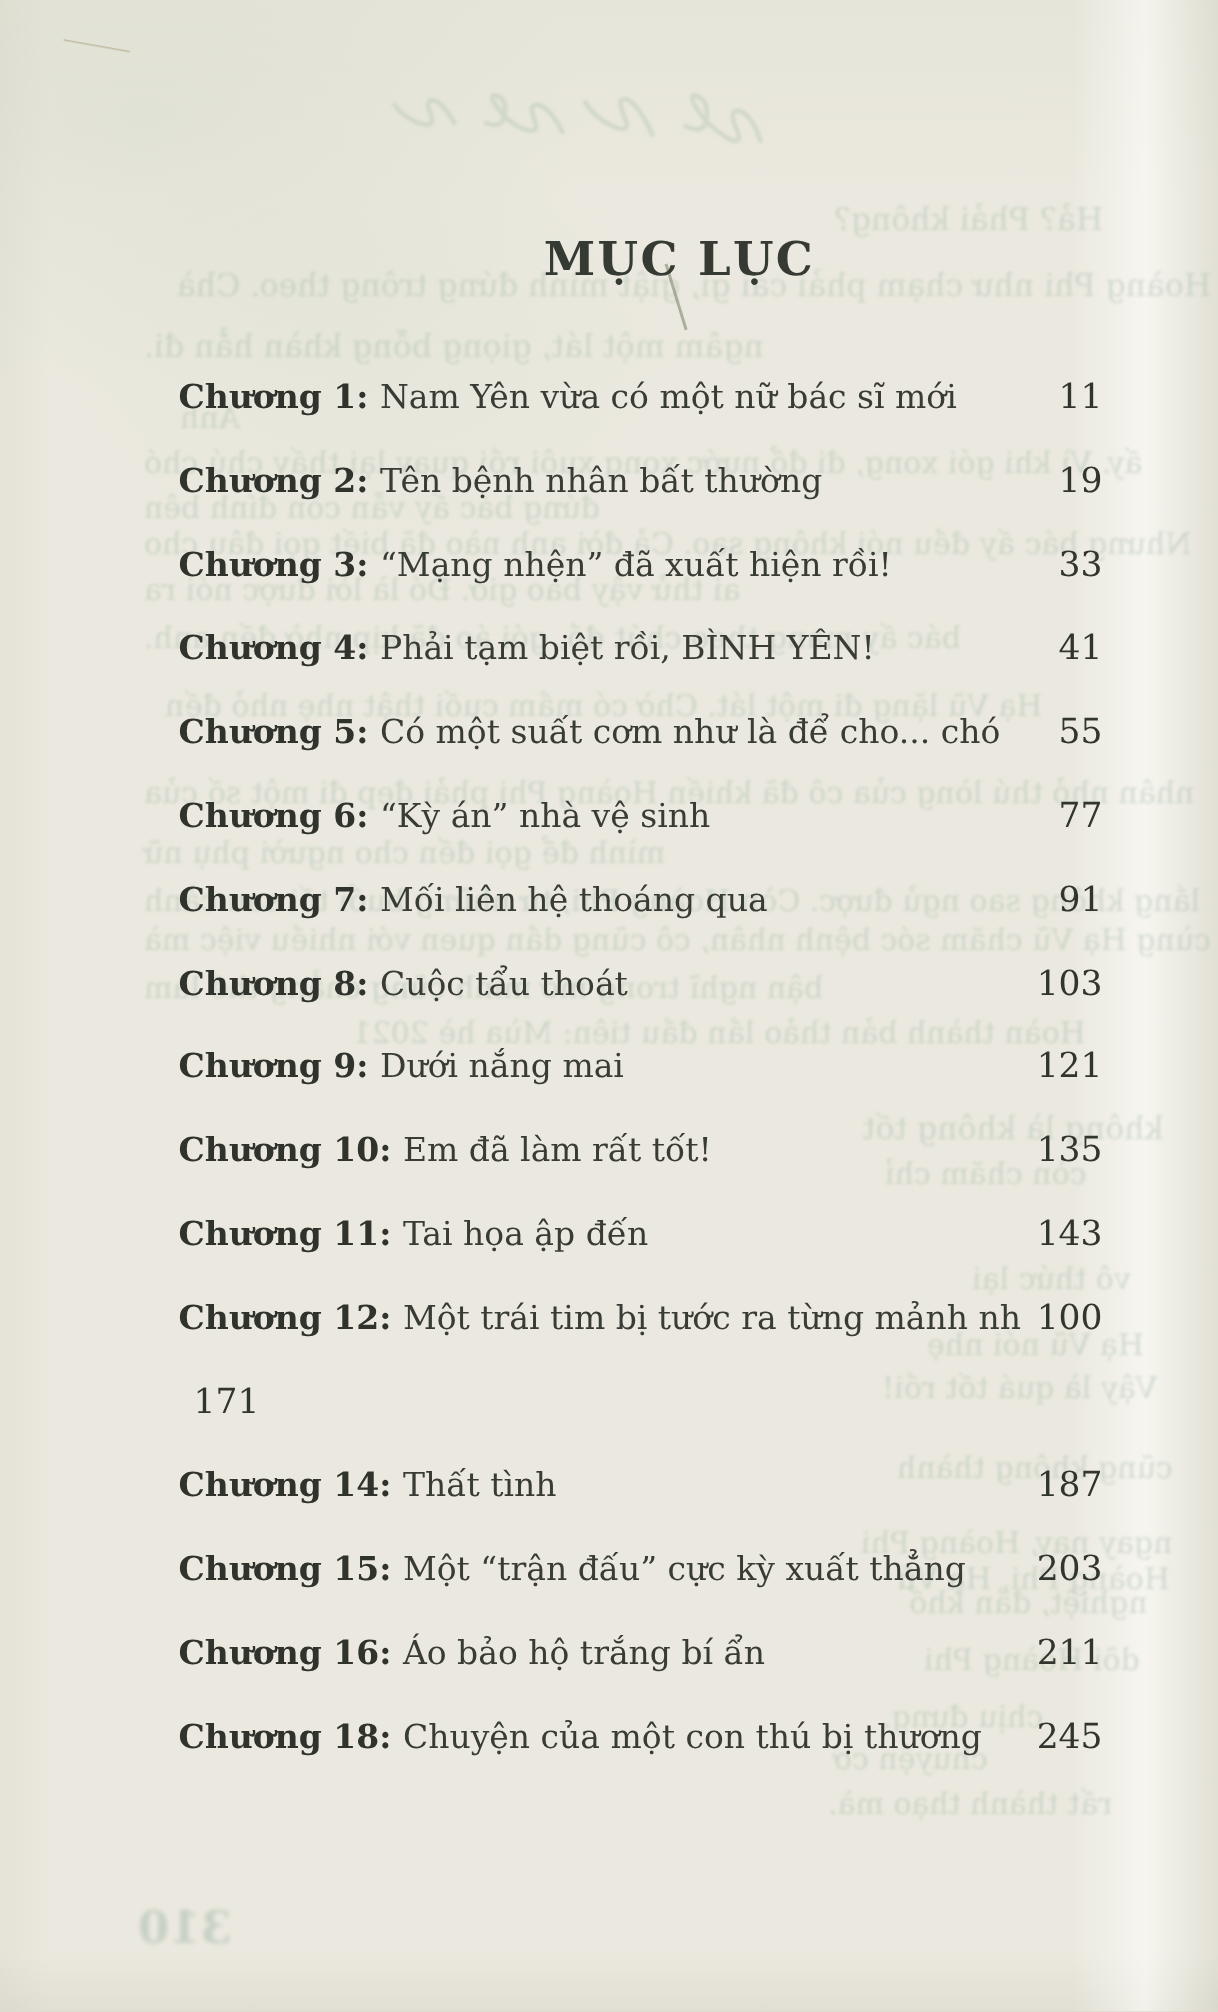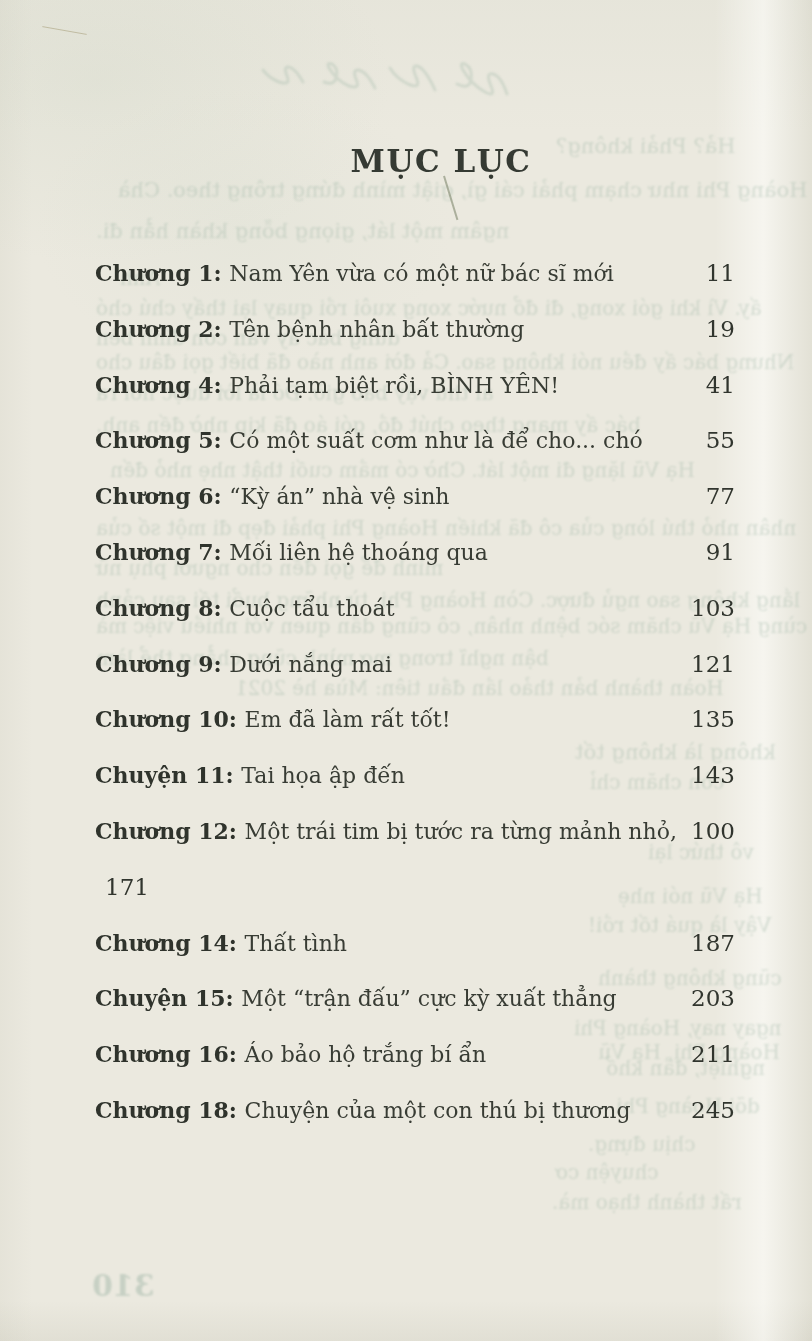--- a/index.html
+++ b/index.html
@@ -85,42 +85,43 @@
   .content {
     position: absolute;
     inset: 0;
     color: #343831;
   }
   .doc-title {
     position: absolute;
     top: 139px;
     left: 95px;
     width: 640px;
-    margin: 4px;
+    margin: 16px;
     padding-left: 44px; 
     box-sizing: border-box;
     text-align: center;
     font-size: 31px;
     font-weight: bold;
     letter-spacing: 1.5px;
     color: #353a33;
   }
   .toc {
     position: absolute;
     top: 244px;
     left: 95px;
     width: 640px;
   }
   .toc-row {
     display: flex;
     justify-content: space-between;
     align-items: baseline;
     height: 55.8px;
-    line-height: 58px;
+    line-height: 42px;
     white-space: nowrap;
+    margin-left: 24px;
   }
   .toc-text {
     font-size: 22px;
     overflow: hidden;
   }
   .toc-label {
     font-weight: bold;
     color: #2f332c;
   }
   .toc-title {
@@ -192,20 +193,27 @@
   </div>
 
   <div class="toc-row">
     <span class="toc-text">
       <span class="toc-label">Chương 2: </span>
       <span class="toc-title">Tên bệnh nhân bất thường</span>
     </span>
     <span class="toc-page">19</span>
   </div>
 
+  <div class="toc-row">
+    <span class="toc-text">
+      <span class="toc-label">Chương 3: </span>
+      <span class="toc-title">“Mạng nhện” đã xuất hiện rồi!</span>
+    </span>
+    <span class="toc-page">33</span>
+  </div>
 
   <div class="toc-row">
     <span class="toc-text">
       <span class="toc-label">Chương 4: </span>
       <span class="toc-title">Phải tạm biệt rồi, BÌNH YÊN!</span>
     </span>
     <span class="toc-page">41</span>
   </div>
 
   <div class="toc-row">
@@ -251,21 +259,21 @@
   <div class="toc-row">
     <span class="toc-text">
       <span class="toc-label">Chương 10: </span>
       <span class="toc-title">Em đã làm rất tốt!</span>
     </span>
     <span class="toc-page">135</span>
   </div>
 
   <div class="toc-row">
     <span class="toc-text">
-      <span class="toc-label">Chuyện 11: </span>
+      <span class="toc-label">Chương 11: </span>
       <span class="toc-title">Tai họa ập đến</span>
     </span>
     <span class="toc-page">143</span>
   </div>
 
   <div class="toc-row">
     <span class="toc-text">
       <span class="toc-label">Chương 12: </span>
       <span class="toc-title">Một trái tim bị tước ra từng mảnh nhỏ, rất đau!</span>
     </span>
@@ -279,21 +287,21 @@
   <div class="toc-row">
     <span class="toc-text">
       <span class="toc-label">Chương 14: </span>
       <span class="toc-title">Thất tình</span>
     </span>
     <span class="toc-page">187</span>
   </div>
 
   <div class="toc-row">
     <span class="toc-text">
-      <span class="toc-label">Chuyện 15: </span>
+      <span class="toc-label">Chương 15: </span>
       <span class="toc-title">Một “trận đấu” cực kỳ xuất thẳng</span>
     </span>
     <span class="toc-page">203</span>
   </div>
 
   <div class="toc-row">
     <span class="toc-text">
       <span class="toc-label">Chương 16: </span>
       <span class="toc-title">Áo bảo hộ trắng bí ẩn</span>
     </span>

